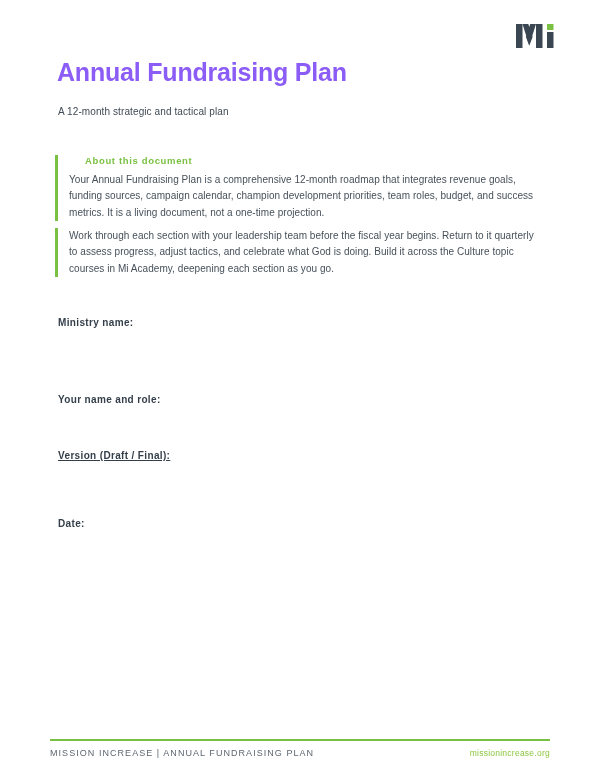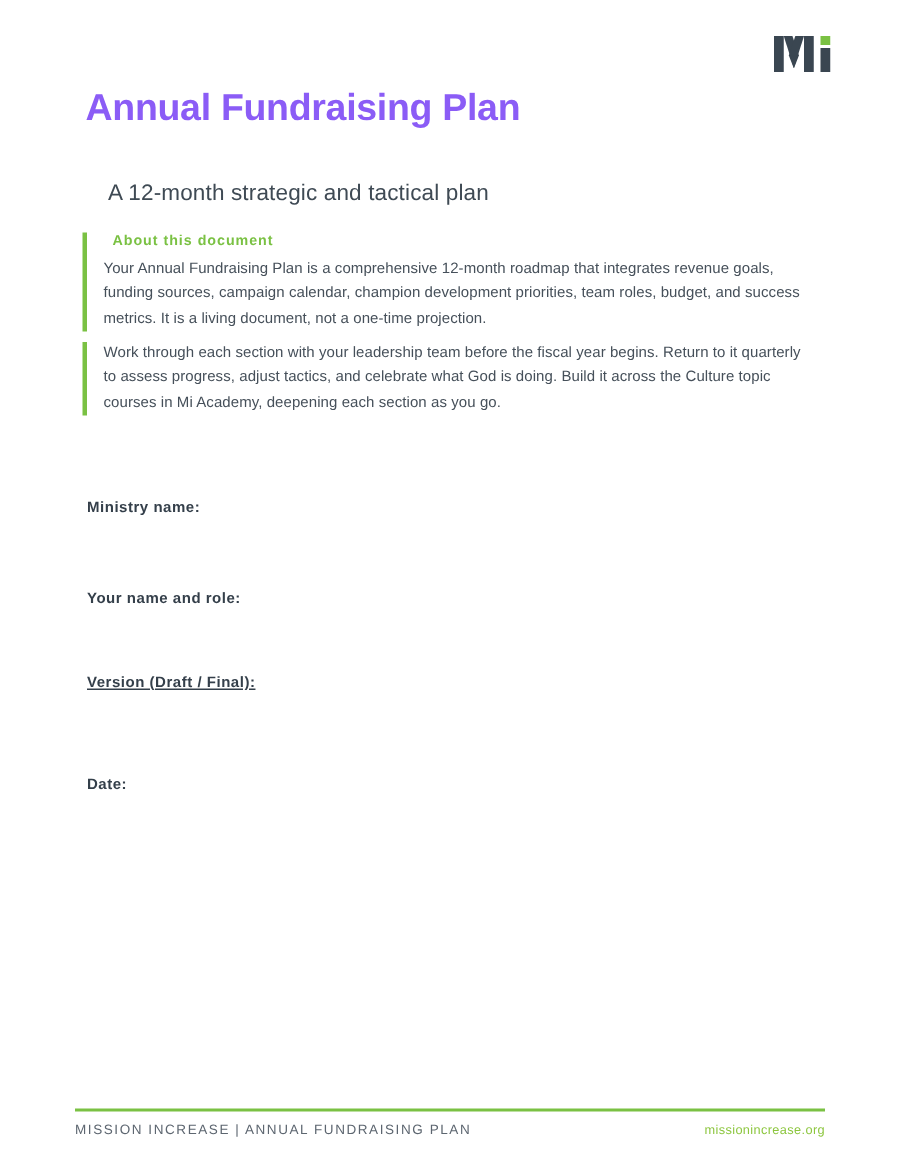--- a/index.html
+++ b/index.html
@@ -56,64 +56,64 @@
     top: 82px;
     width: 318px;
     height: 9px;
     background: #7ac143;
     z-index: -1;
   }
   .doc-subtitle {
     position: absolute;
     left: 58px;
     top: 106px;
-    font-size: 15px;
+    font-size: 10px;
     color: #3f4a54;
     letter-spacing: 0.1px;
-    margin: 14px;
+    margin: 0;
   }
 
   
   .callout {
     position: absolute;
     left: 55px;
     width: 482px;
     border-left: 3px solid #7ac143;
     padding-left: 11px;
     box-sizing: border-box;
   }
   #callout-about { top: 155px; }
   #callout-howto { top: 228px; }
 
   .callout-heading {
     font-size: 9.5px;
     font-weight: bold;
     color: #7ac143;
     letter-spacing: 0.65px;
-    margin: 0 0 5px 6px;
+    margin: 0 0 5px 16px;
     line-height: 12px;
   }
   .callout-body {
     font-size: 10px;
     color: #46505a;
     line-height: 16.4px;
     margin: 0;
     letter-spacing: 0.05px;
   }
 
   
   .field-label {
     position: absolute;
     left: 58px;
     font-size: 10px;
     font-weight: bold;
     color: #343f4a;
     letter-spacing: 0.35px;
   }
-  #field-ministry-name { top: 333px; }
+  #field-ministry-name { top: 317px; }
   #field-your-name-role { top: 394px; }
   #field-version { top: 450px; text-decoration: underline; }
   #field-date { top: 518px; }
 
   
   .footer-rule {
     position: absolute;
     left: 50px;
     right: 50px;
     top: 739px;

